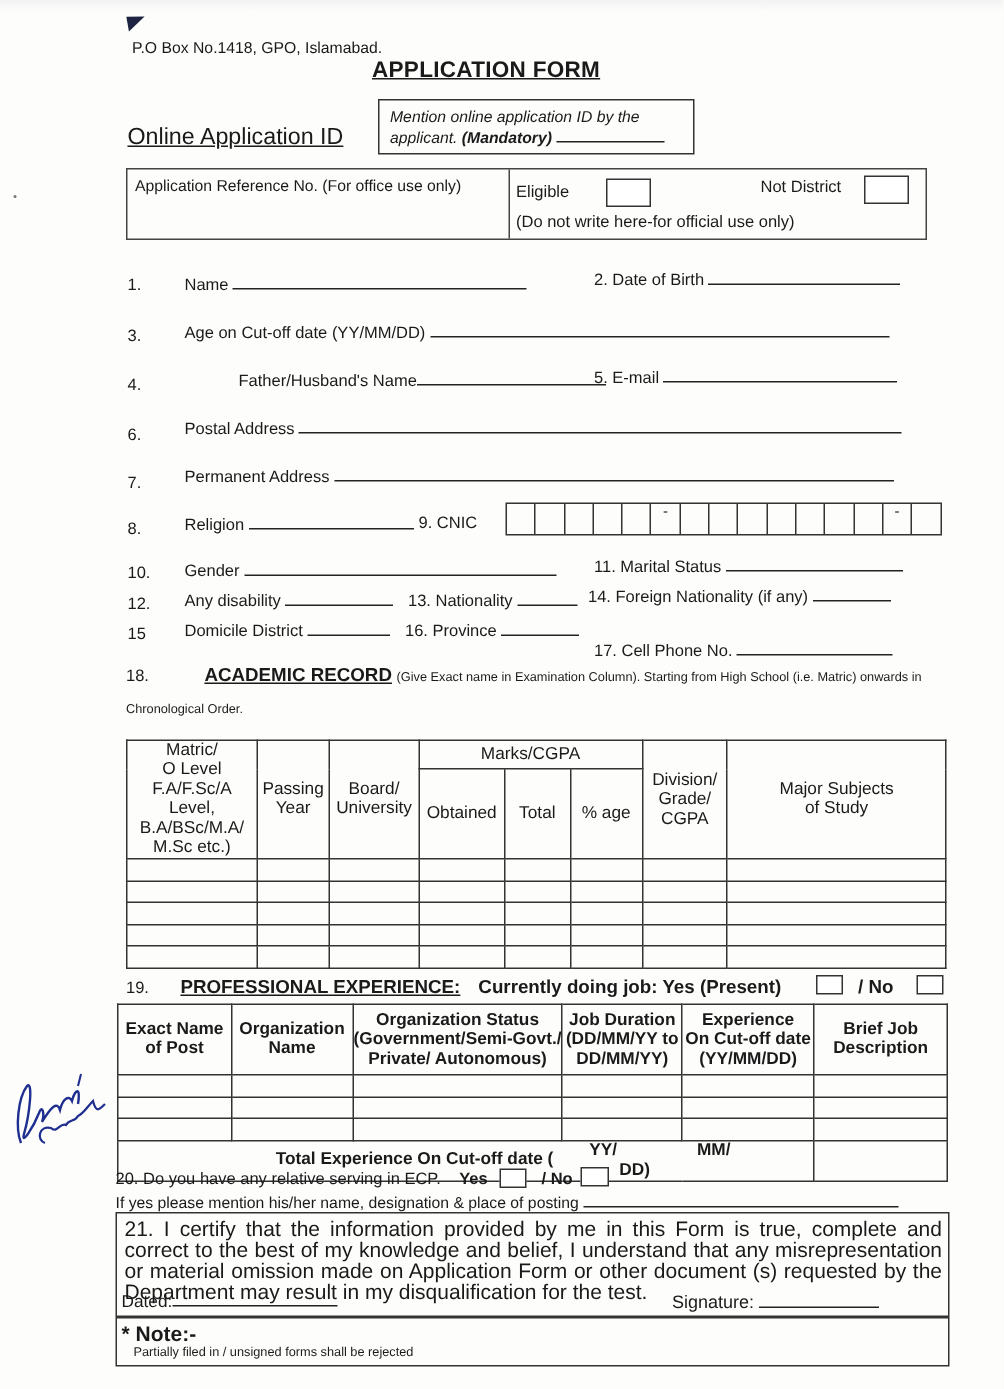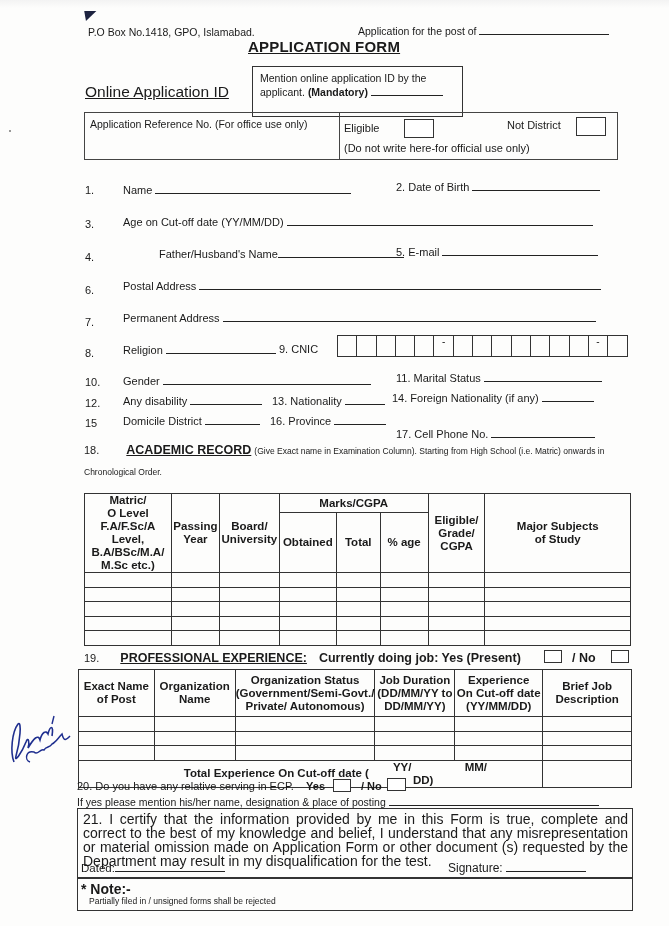--- a/index.html
+++ b/index.html
@@ -6,44 +6,44 @@
   html, body { width: 669px; height: 926px; background: #fbfbfa; overflow: hidden; }
   body { font-family: "Liberation Sans", sans-serif; color: #1a1a1a; position: relative; }
   .page { position: absolute; left: 0; top: 0; width: 669px; height: 926px; background: linear-gradient(180deg, #f3f3f3 0px, #fdfdfc 8px, #fdfdfc 100%); }
   .abs { position: absolute; }
   .logo-mark { left: 85px; top: 10px; width: 0; height: 0; border-left: 12px solid #1d2340; border-bottom: 8px solid transparent; border-top: 2px solid transparent; transform: rotate(-10deg); }
   .po { left: 88px; top: 26px; font-size: 10.5px; }
   .post-label { left: 358px; top: 25px; font-size: 10.5px; }
   .line { display: inline-block; border-bottom: 1px solid #222; vertical-align: baseline; height: 1px; }
   .title { left: 248px; top: 38px; font-size: 15px; font-weight: bold; text-decoration: underline; letter-spacing: 0.2px; }
   .online-id { left: 85px; top: 83px; font-size: 15.5px; text-decoration: underline; }
-  .mention-box { left: 252px; top: 66px; width: 211px; height: 51px; border: 1px solid #333; font-size: 10.5px; padding: 4px 0 0 7px; line-height: 14px; }
+  .mention-box { left: 252px; top: 66px; width: 211px; height: 37px; border: 1px solid #333; font-size: 10.5px; padding: 4px 0 0 7px; line-height: 14px; font-style: italic; }
   .mention-box b { font-weight: bold; }
   .office-box { left: 84px; top: 112px; width: 534px; height: 48px; border: 1px solid #444; }
   .office-left { position: absolute; left: 0; top: 0; width: 255px; height: 46px; border-right: 1px solid #444; font-size: 10.5px; padding: 5px 0 0 5px; }
   .office-right { position: absolute; left: 256px; top: 0; width: 276px; height: 46px; font-size: 11px; }
   .chk { display: inline-block; border: 1px solid #333; background: #fff; }
   .eligible { position: absolute; left: 3px; top: 9px; }
   .eligible-box { position: absolute; left: 63px; top: 6px; width: 30px; height: 19px; }
   .not-eligible { position: absolute; left: 166px; top: 6px; }
   .not-eligible-box { position: absolute; left: 235px; top: 4px; width: 30px; height: 19px; }
   .official { position: absolute; left: 3px; top: 29px; }
   .frow { font-size: 11px; white-space: nowrap; }
   .num { position: absolute; }
   .f { position: absolute; }
   .cnic { left: 337px; top: 335px; height: 22px; display: flex; border: 1px solid #333; }
   .cnic div { width: 19.3px; height: 20px; border-right: 1px solid #333; text-align: center; font-size: 10px; line-height: 12px; }
   .cnic div:last-child { border-right: none; }
   .sec18 { left: 84px; top: 443px; font-size: 11px; }
-  .sec18 .t { font-weight: bold; text-decoration: underline; font-size: 12.5px; margin-left: 27px; }
+  .sec18 .t { font-weight: bold; text-decoration: underline; font-size: 12.5px; margin-left: 37px; }
   .sec18 .s { font-size: 8.5px; }
   .chrono { left: 84px; top: 467px; font-size: 8.5px; }
   table { border-collapse: collapse; }
   .acad { position: absolute; left: 84px; top: 493px; width: 547px; }
-  .acad td, .acad th { border: 1px solid #333; font-size: 11.5px; font-weight: bold; text-align: center; vertical-align: middle; line-height: 13px; }
+  .acad td, .acad th { border: 1px solid #333; font-size: 11.5px; font-weight: normal; text-align: center; vertical-align: middle; line-height: 13px; }
   .acad tr.body td { height: 14.5px; }
   .prof-head { left: 84px; top: 651px; font-size: 12.5px; font-weight: bold; }
   .prof-head .n { font-weight: normal; font-size: 11px; margin-right: 21px; }
   .prof-head .u { text-decoration: underline; margin-right: 12px; }
   .yes-box { left: 544px; top: 650px; width: 18px; height: 13px; }
   .no-lbl { left: 572px; top: 651px; font-size: 12.5px; font-weight: bold; }
   .no-box { left: 611px; top: 650px; width: 18px; height: 13px; }
   .prof { position: absolute; left: 78px; top: 669px; width: 554px; }
   .prof td, .prof th { border: 1px solid #333; font-size: 11.5px; font-weight: bold; text-align: center; vertical-align: middle; line-height: 13px; }
   .prof tr.body td { height: 14.5px; }
@@ -65,24 +65,20 @@
 </style>
 </head>
 <body>
 
 <div class="page">
 
   <div class="abs logo-mark"></div>
   <div class="abs dot" style="left:9px;top:130px;"></div>
 
   <div class="abs po">P.O Box No.1418, GPO, Islamabad.</div>
-  <div class="abs post-label">
-    <span>Application for the post of</span>
-    <span class="line" style="width:130px;"></span>
-  </div>
   <div class="abs online-id">Online Application ID</div>
   <div class="abs title">APPLICATION FORM</div>
   <div class="abs mention-box">
     <div>Mention online application ID by the</div>
     <div>
       <span>applicant.</span>
       <b>(Mandatory)</b>
       <span class="line" style="width:72px;"></span>
     </div>
   </div>
@@ -206,21 +202,21 @@
           </th>
         <th rowspan="2">
             <div class="ml">
               <div>Board/</div>
               <div>University</div>
             </div>
           </th>
         <th colspan="3">Marks/CGPA</th>
         <th rowspan="2">
             <div class="ml">
-              <div>Eligible/</div>
+              <div>Division/</div>
               <div>Grade/</div>
               <div>CGPA</div>
             </div>
           </th>
         <th rowspan="2">
             <div class="ml">
               <div>Major Subjects</div>
               <div>of Study</div>
             </div>
           </th>

